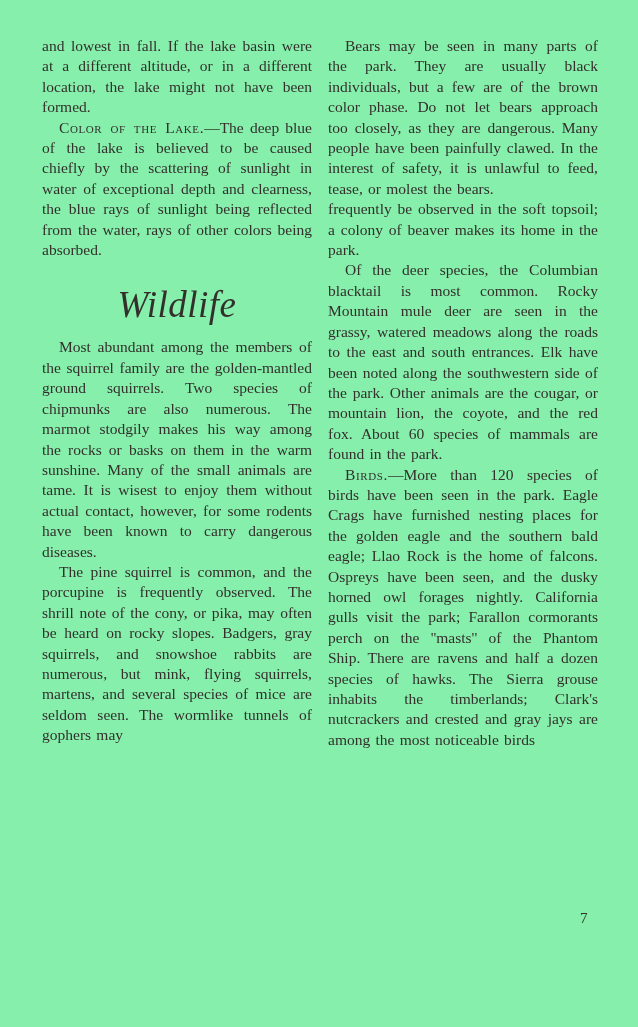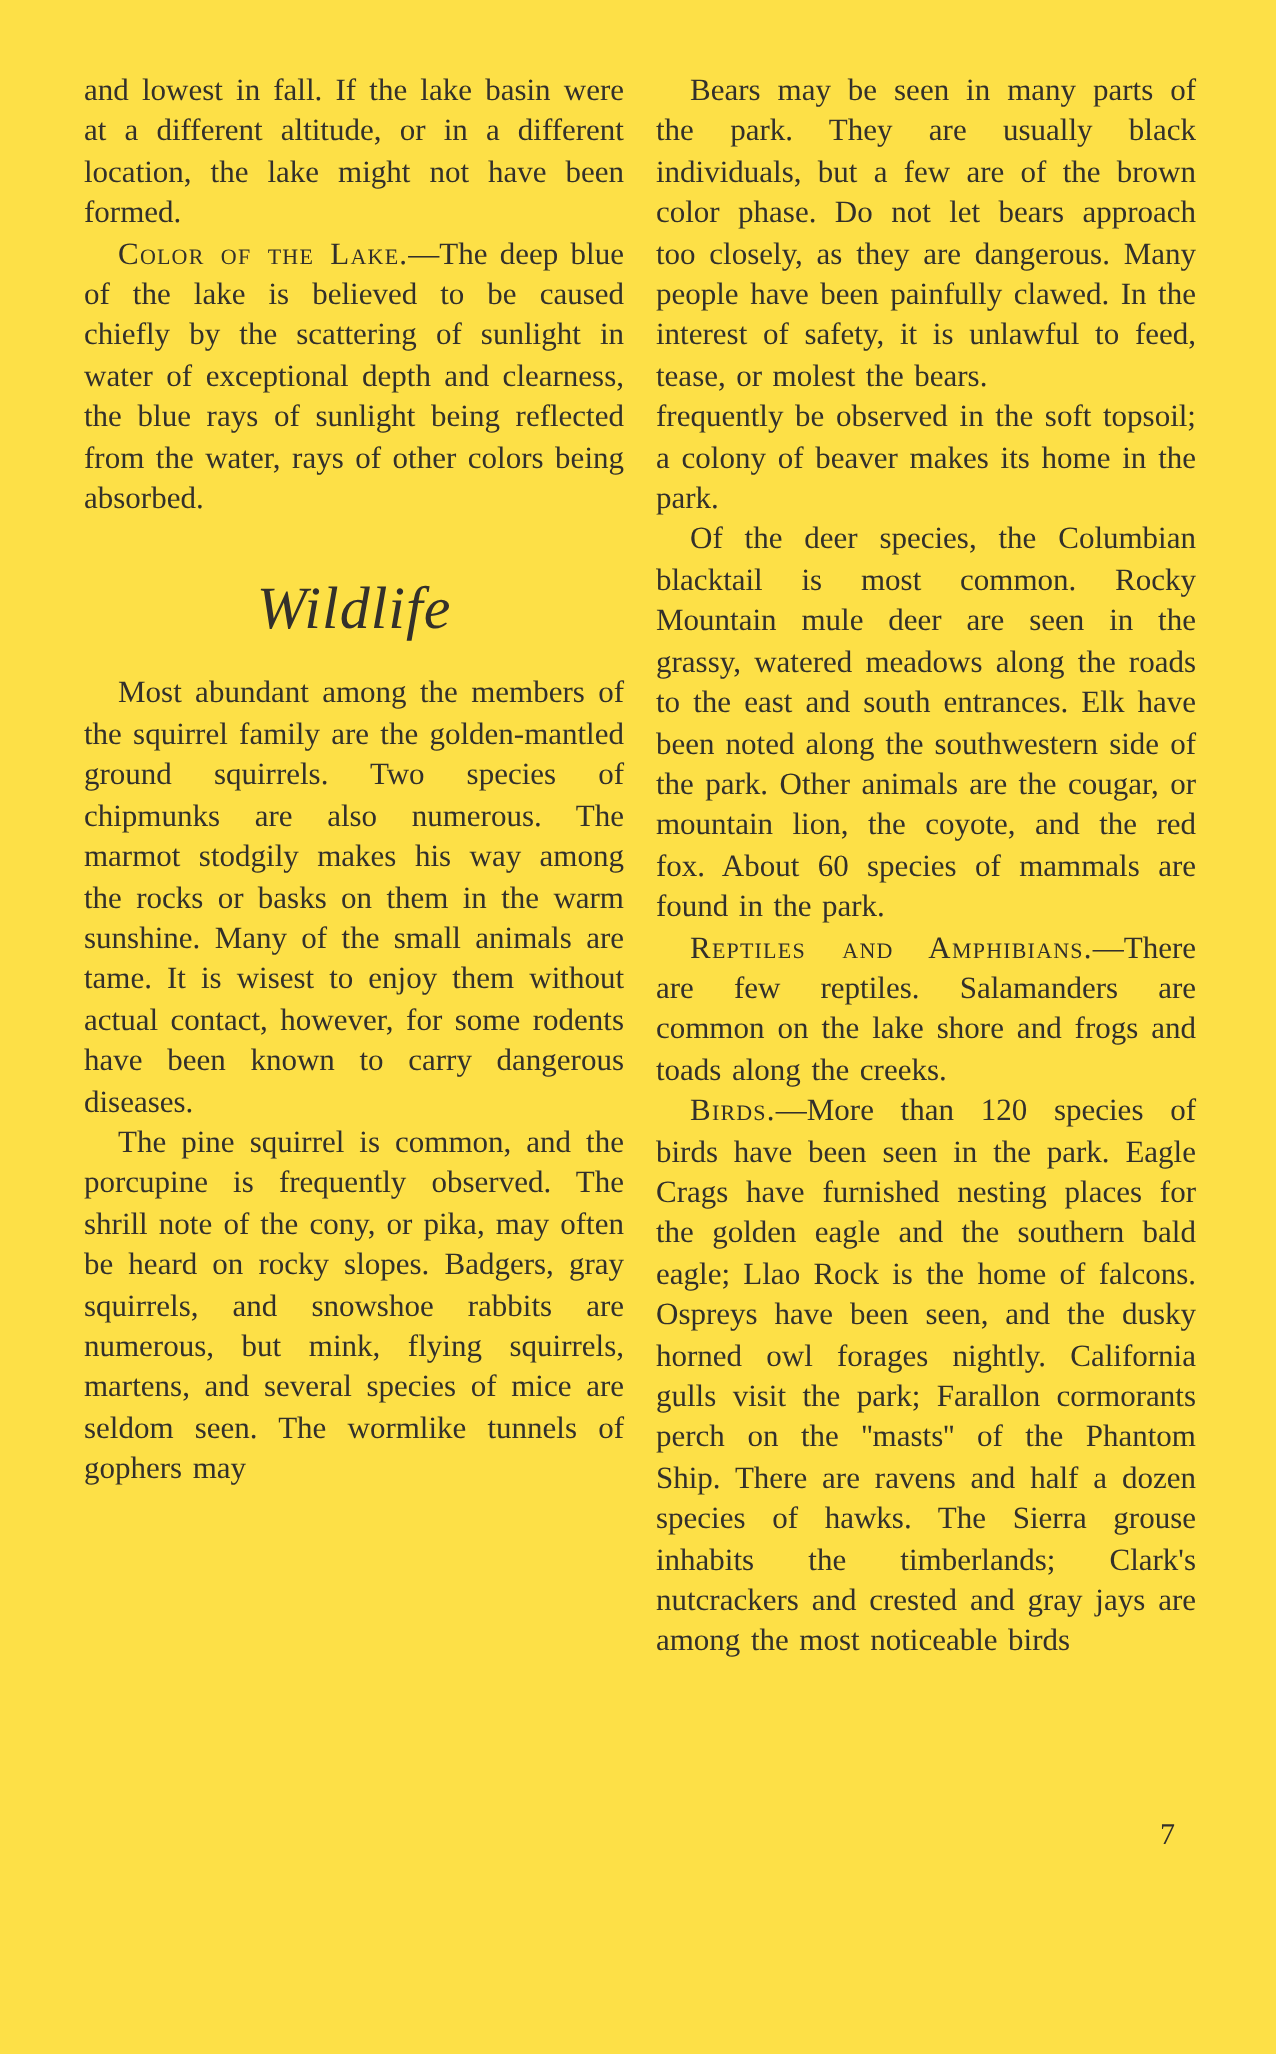--- a/index.html
+++ b/index.html
@@ -4,21 +4,21 @@
 <style>
   html, body {
     margin: 0;
     padding: 0;
     background: #fcfcfb;
   }
   .page {
     position: relative;
     width: 638px;
     height: 1027px;
-    background: #fde047;
+    background: #86efac;
     color: #33302b;
     font-family: "Liberation Serif", "DejaVu Serif", serif;
     font-size: 15.5px;
     line-height: 20.4px;
     overflow: hidden;
   }
   .columns {
     display: flex;
     gap: 16px;
     padding: 36px 40px 0 42px;
@@ -35,21 +35,21 @@
     text-indent: 17px;
   }
   .sc {
     font-variant: small-caps;
     letter-spacing: 0.6px;
     word-spacing: 0.18em;
   }
   .heading {
     font-weight: normal;
     font-style: italic;
-    font-size: 30px;
+    font-size: 37px;
     line-height: 36px;
     text-align: center;
     letter-spacing: 0.5px;
     margin: 27px 0 14px 0;
   }
   .folio {
     position: absolute;
     top: 908px;
     right: 50px;
     font-size: 15px;
@@ -75,21 +75,20 @@
       <p class="para indent"><span>The pine squirrel is common, and the porcupine is frequently observed. The shrill note of the cony, or pika, may often be heard on rocky slopes. Badgers, gray squirrels, and snowshoe rabbits are numerous, but mink, flying squirrels, martens, and several species of mice are seldom seen.  The wormlike tunnels of gophers may</span></p>
     </div>
 
     <div class="col">
       <p class="para indent"><span>Bears may be seen in many parts of the park.  They are usually black individuals, but a few are of the brown color phase.  Do not let bears approach too closely, as they are dangerous.  Many people have been painfully clawed.  In the interest of safety, it is unlawful to feed, tease, or molest the bears.</span></p>
 
       <p class="para"><span>frequently be observed in the soft topsoil; a colony of beaver makes its home in the park.</span></p>
 
       <p class="para indent"><span>Of the deer species, the Columbian blacktail is most common.  Rocky Mountain mule deer are seen in the grassy, watered meadows along the roads to the east and south entrances. Elk have been noted along the southwestern side of the park.  Other animals are the cougar, or mountain lion, the coyote, and the red fox.  About 60 species of mammals are found in the park.</span></p>
 
-      <p class="para indent"><span class="sc">Reptiles and Amphibians.</span><span>—There are few reptiles.  Salamanders are common on the lake shore and frogs and toads along the creeks.</span></p>
 
       <p class="para indent"><span class="sc">Birds.</span><span>—More than 120 species of birds have been seen in the park. Eagle Crags have furnished nesting places for the golden eagle and the southern bald eagle; Llao Rock is the home of falcons.  Ospreys have been seen, and the dusky horned owl forages nightly.  California gulls visit the park; Farallon cormorants perch on the ''masts'' of the Phantom Ship. There are ravens and half a dozen species of hawks.  The Sierra grouse inhabits the timberlands; Clark's nutcrackers and crested and gray jays are among the most noticeable birds</span></p>
     </div>
 
   </div>
 
   <div class="folio">7</div>
 </div>
 
 </body></html>

